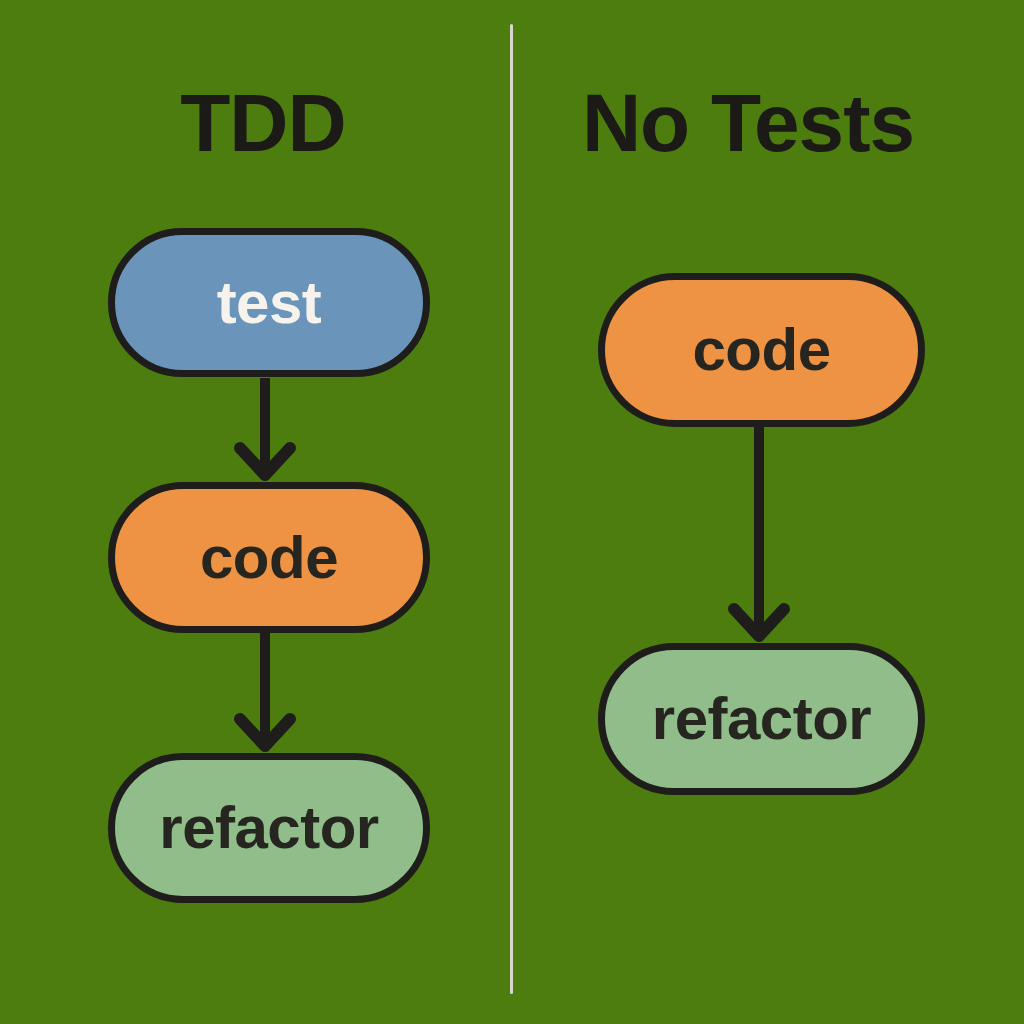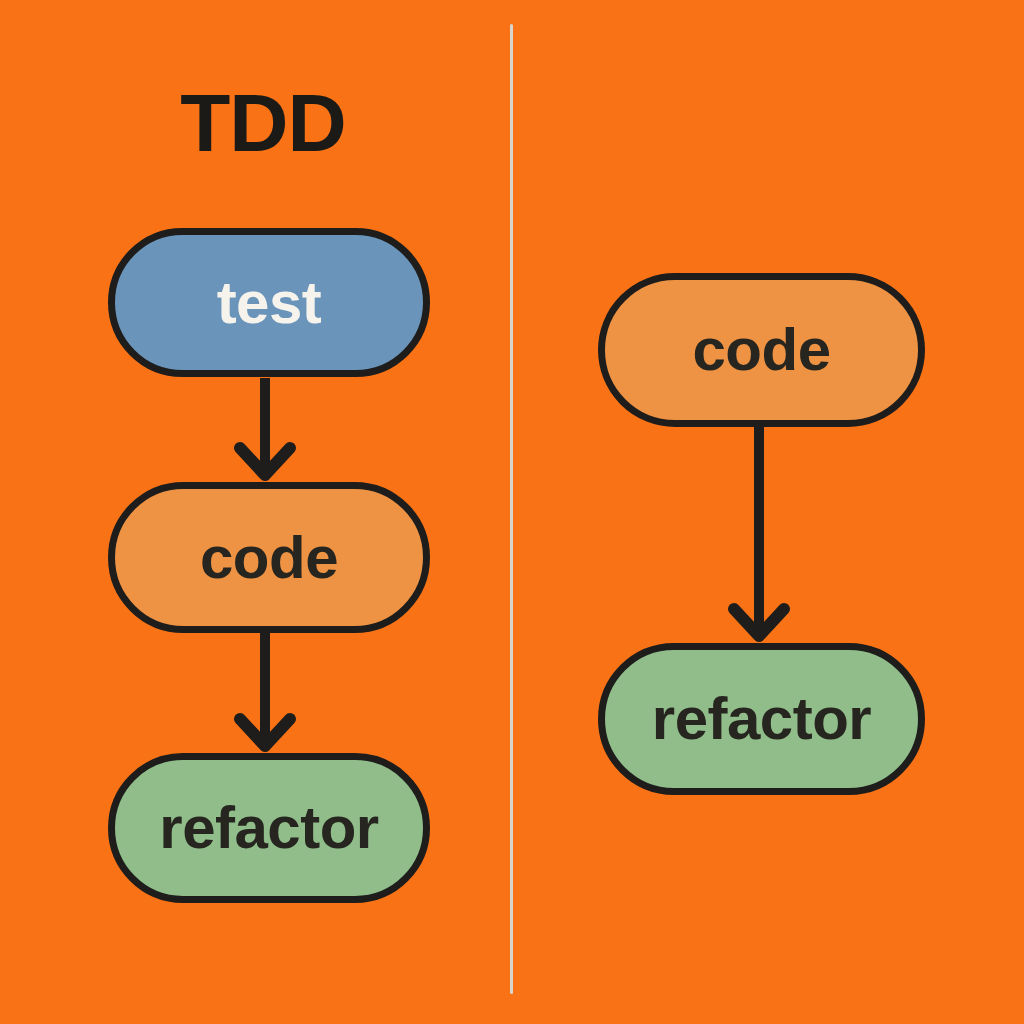--- a/index.html
+++ b/index.html
@@ -46,21 +46,21 @@
     line-height: 1;
   }
   .arrow {
     position: absolute;
     display: block;
   }
 </style>
 </head>
 <body>
 
-<div class="canvas" style="background-color: #f97316;">
+<div class="canvas" style="background-color: #4d7c0f;">
 
   <div class="divider" style="background-color: rgb(216, 213, 205);"></div>
 
   <div class="col-title" style="left: 263px; color: rgb(27, 26, 22);">TDD</div>
 
   <div class="node" style="left: 108px; top: 228px; width: 322px; height: 149px; background-color: rgb(106, 148, 186); border-color: rgb(30, 29, 27);">
     <span class="node-label" style="color: rgb(246, 243, 236);">test</span>
   </div>
 
   <svg class="arrow" style="left:225px; top:378px;" width="80" height="104" viewBox="0 0 80 104" fill="none" stroke="#1e1d1b">
@@ -74,20 +74,21 @@
 
   <svg class="arrow" style="left:225px; top:633px;" width="80" height="120" viewBox="0 0 80 120" fill="none" stroke="#1e1d1b">
     <line x1="40" y1="0" x2="40" y2="113" stroke-width="10"></line>
     <polyline points="15,86 40,113 65,86" stroke-width="12" stroke-linecap="round" stroke-linejoin="round"></polyline>
   </svg>
 
   <div class="node" style="left: 108px; top: 753px; width: 322px; height: 150px; background-color: rgb(144, 189, 138); border-color: rgb(30, 29, 27);">
     <span class="node-label" style="color: rgb(38, 37, 31);">refactor</span>
   </div>
 
+  <div class="col-title" style="left: 748px; color: rgb(27, 26, 22);">No Tests</div>
 
   <div class="node" style="left: 598px; top: 273px; width: 327px; height: 154px; background-color: rgb(238, 146, 67); border-color: rgb(30, 29, 27);">
     <span class="node-label" style="color: rgb(38, 37, 31);">code</span>
   </div>
 
   <svg class="arrow" style="left:719px; top:427px;" width="80" height="216" viewBox="0 0 80 216" fill="none" stroke="#1e1d1b">
     <line x1="40" y1="0" x2="40" y2="209" stroke-width="10"></line>
     <polyline points="15,182 40,209 65,182" stroke-width="12" stroke-linecap="round" stroke-linejoin="round"></polyline>
   </svg>
 

